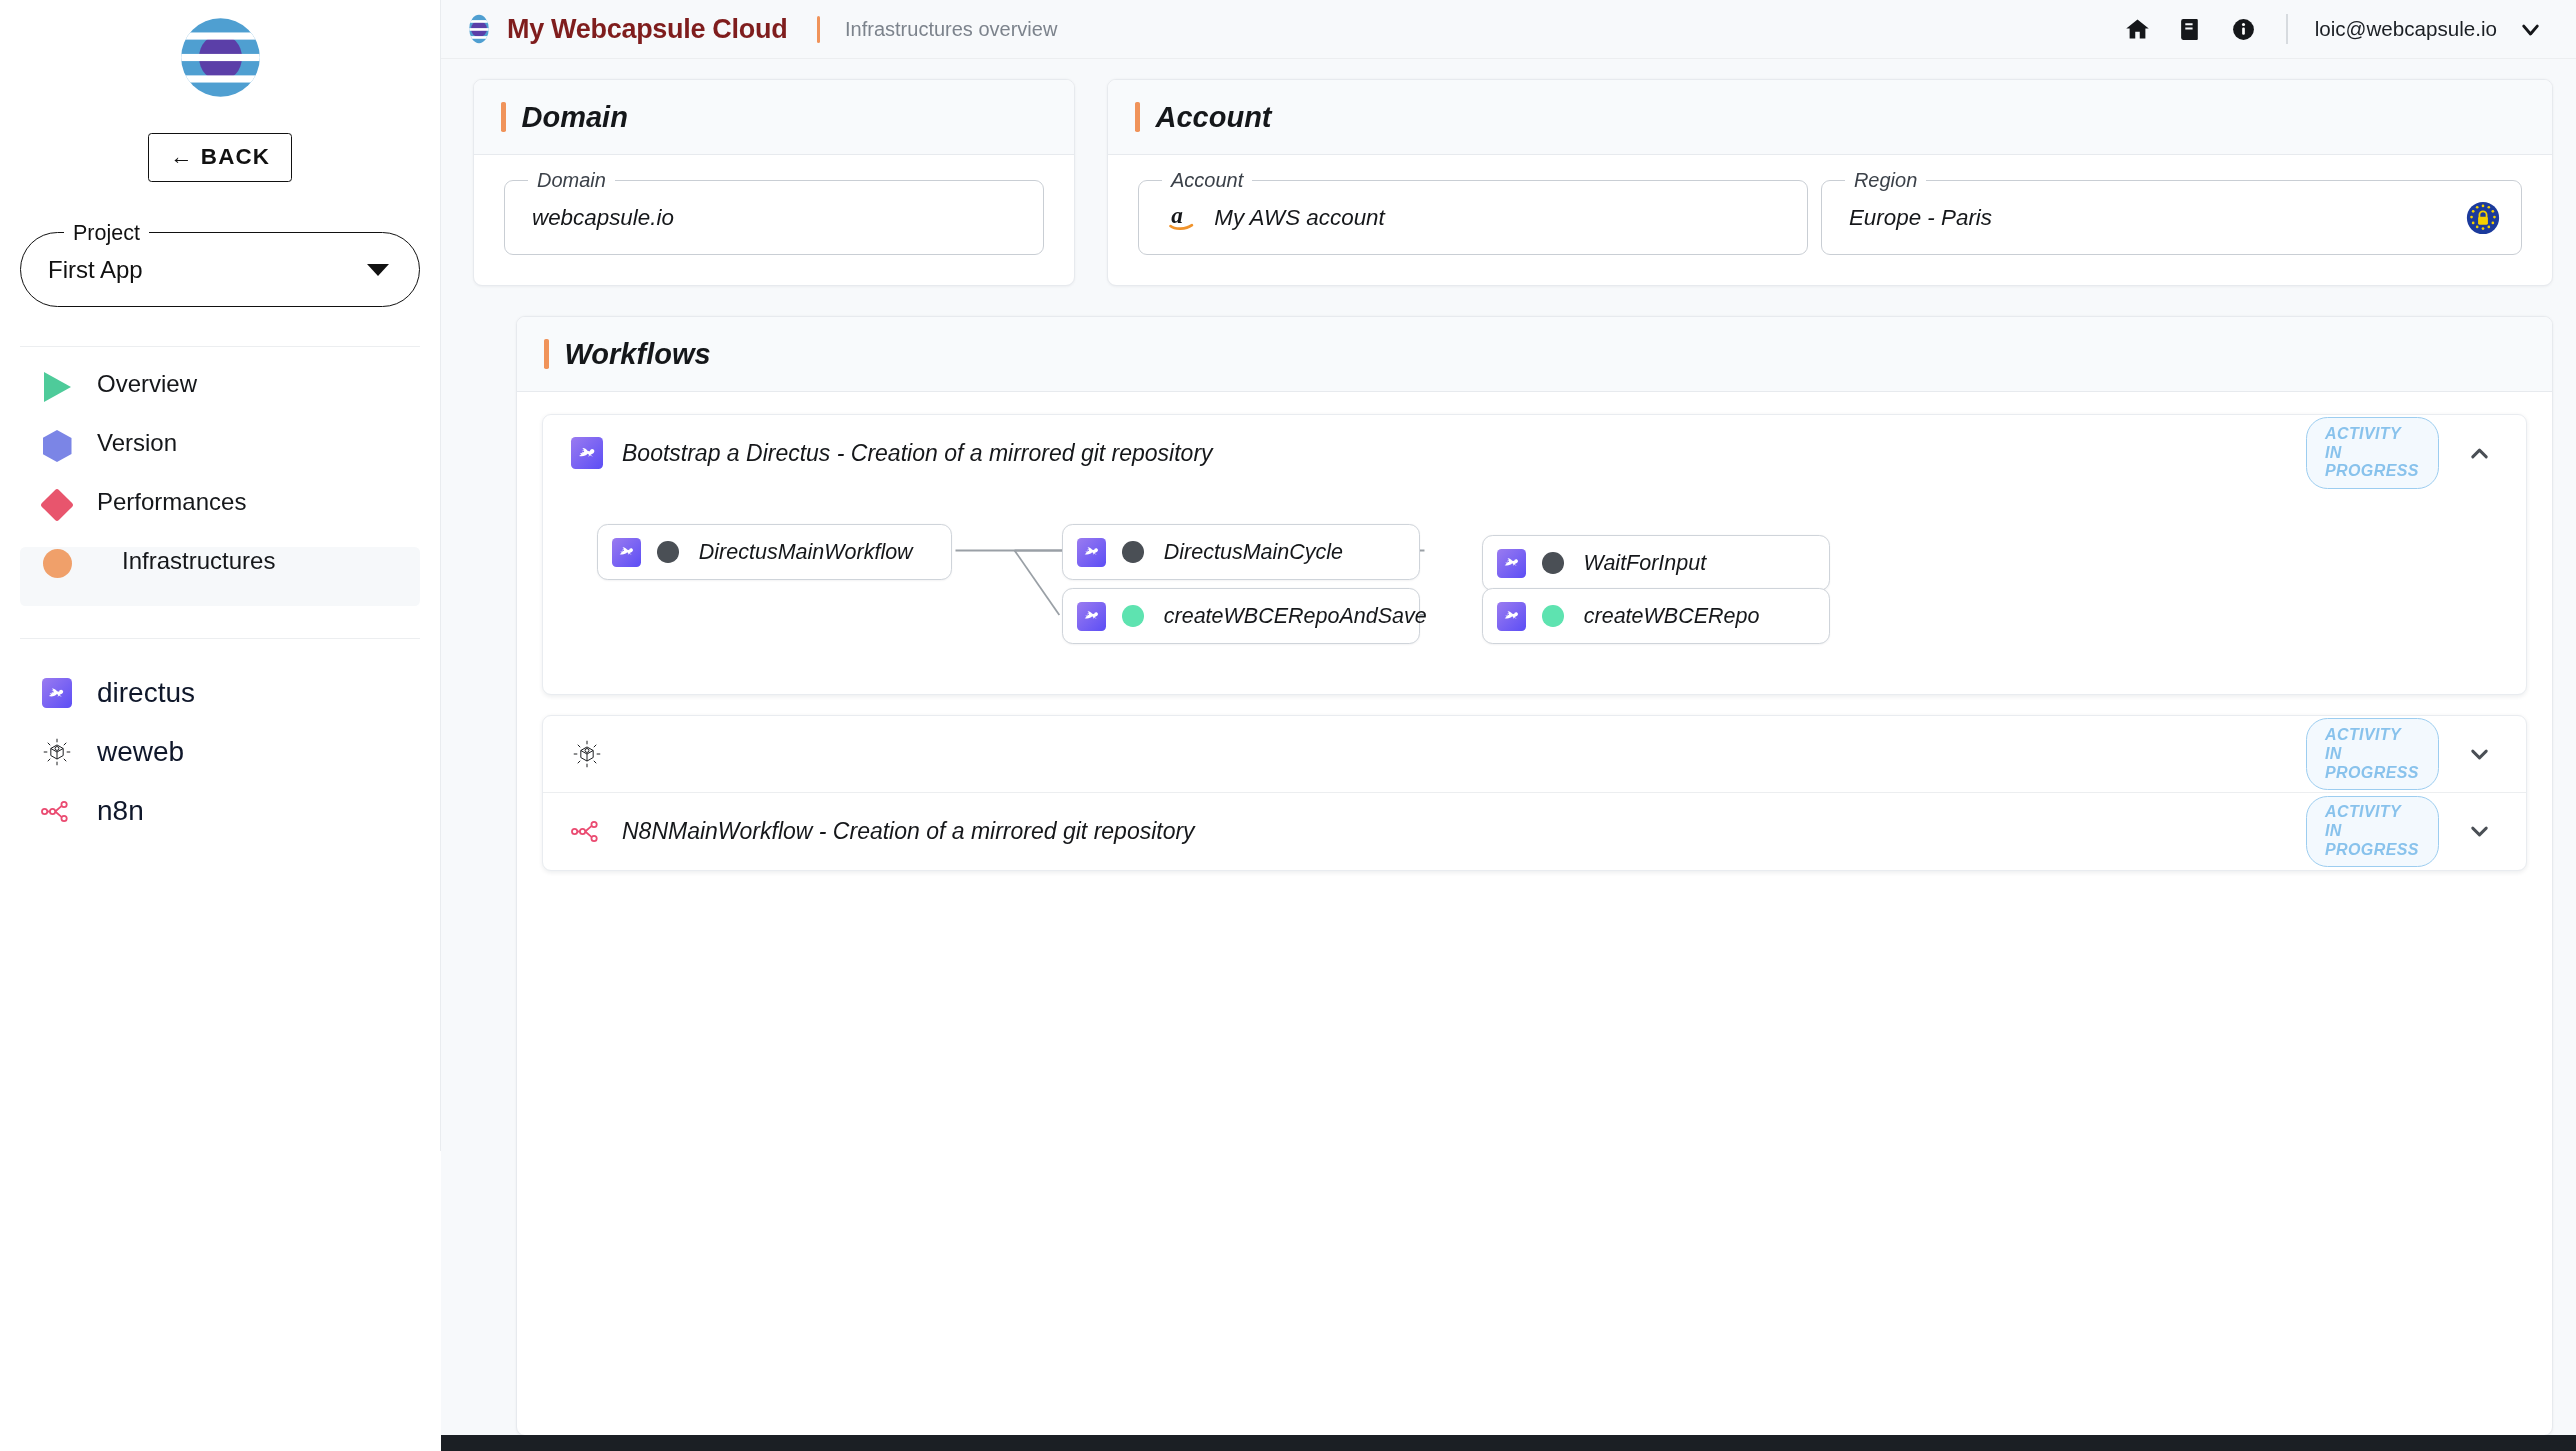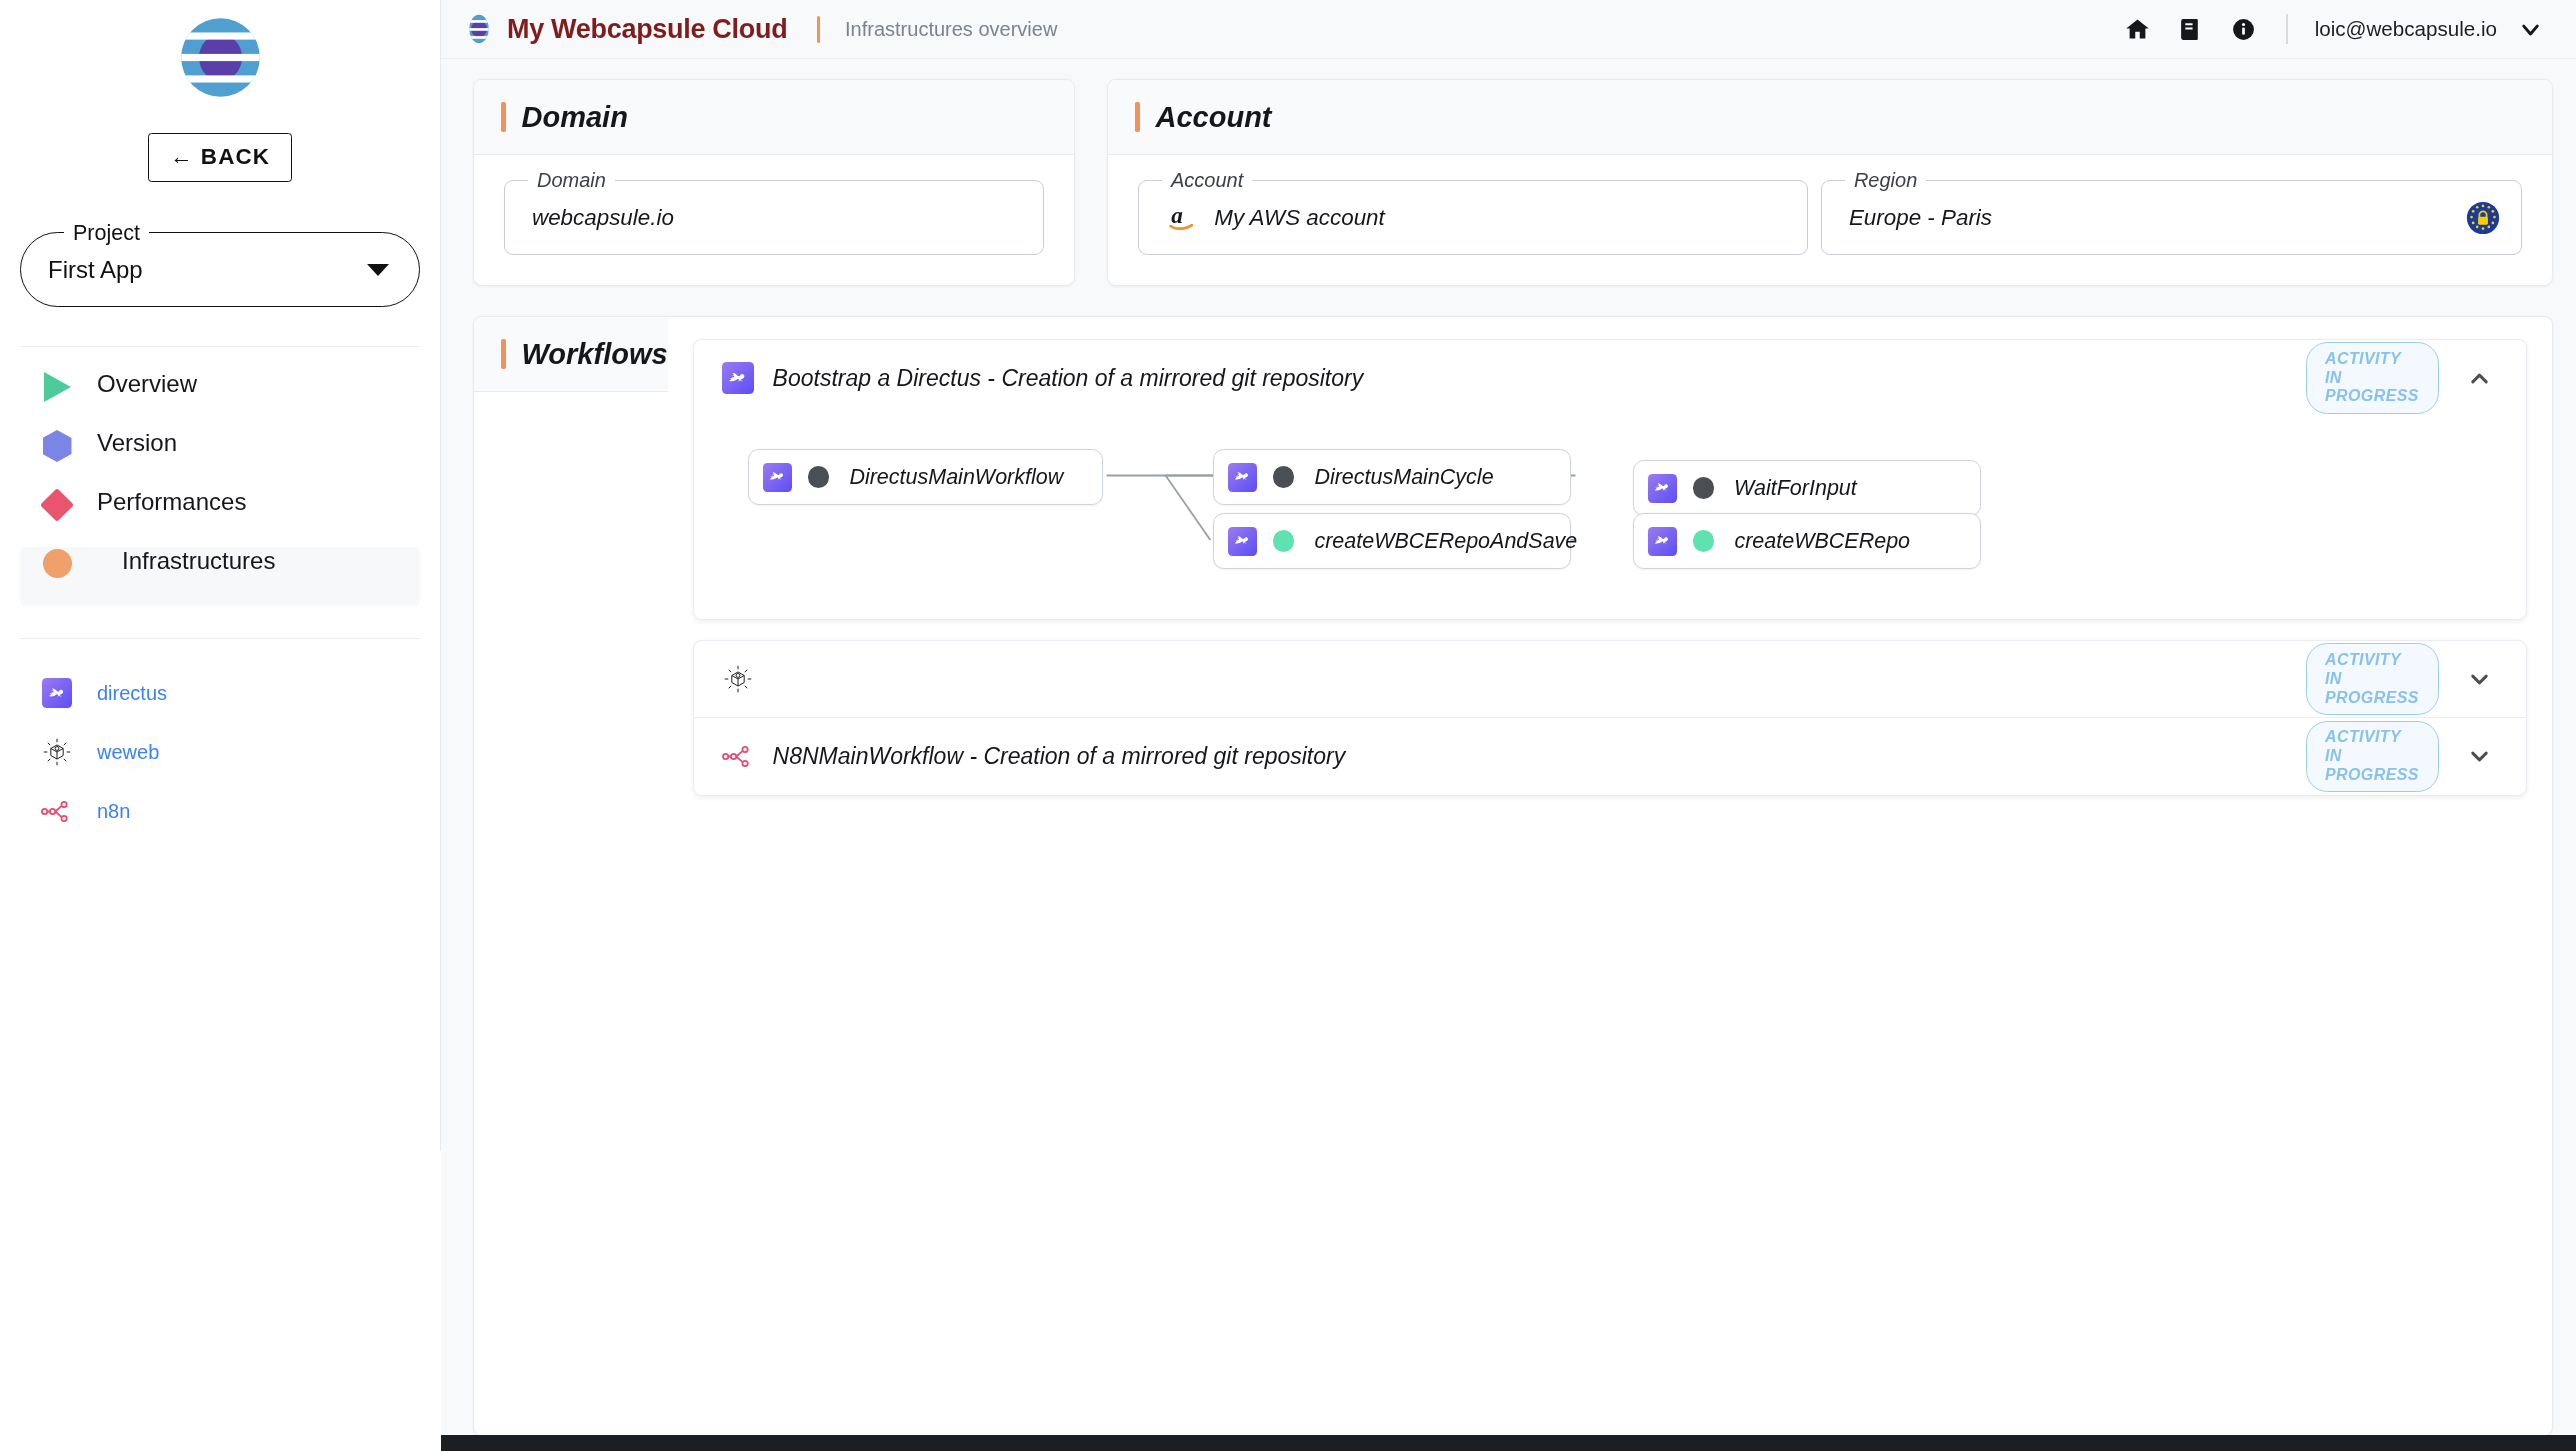--- a/index.html
+++ b/index.html
@@ -65,21 +65,21 @@
 
   .tri { width:0;height:0;border-top:15px solid transparent;border-bottom:15px solid transparent;border-right:27px solid #4ecb9a; }
   .hexa { width: 29px; height: 32px; background: #7b85e6; clip-path: polygon(50% 0%, 100% 25%, 100% 75%, 50% 100%, 0% 75%, 0% 25%); }
   .diam { width: 24px; height: 24px; background: #e8556d; transform: rotate(45deg); border-radius:2.7px; }
   .circ { width: 29px; height: 29px; background: #f0a06a; border-radius: 50%; }
   .trap { width: 29px; height: 27px; background: #fcee8f; clip-path: polygon(14% 0, 86% 0, 100% 100%, 0 100%); }
 
   .svc-divider { margin: 32px 20px 0 20px; height: 0.9px; background: #eceef0; }
   .svc-list { margin-top: 25px; }
   .svc-item { display:flex; align-items:center; gap:23px; height:59px; margin:0 20px; padding-left:20px; border-radius:5.4px; cursor:pointer; }
-  .svc-label { font-size: 20px; color: #3b82f6; }
+  .svc-label { font-size: 28px; color: #0f172a; }
   .directus-sq {
     width: 30px; height: 30px; border-radius: 4.5px;
     background: linear-gradient(135deg, #9a7bf0 0%, #5c4ef5 100%);
     display:flex; align-items:center; justify-content:center;
   }
 
   
   .main { flex: 1 1 auto; height: 1451px; display: flex; flex-direction: column; background: #f7f9fb; position: relative; }
 
   .topbar {
@@ -124,21 +124,21 @@
     font-size: 20px; color: #3b4149;
   }
   .fieldset-value { font-size: 22.4px; color: #15171a; }
 
   #domain-panel { width: 602px; flex: 0 0 602px; }
   #account-panel { flex: 1 1 auto; }
   .account-fields { display: flex; gap: 12.5px; }
   .acc-field { flex: 1 1 0; }
   .reg-field { flex: 1.05 1 0; position: relative; }
 
-  #workflows-panel { margin-top: 30px; height: 1120px; display: flex; flex-direction: row; }
+  #workflows-panel { margin-top: 30px; height: 1120px; display: flex; flex-direction: column; margin-left: 43px; }
   .wf-body { padding: 21.5px 25px 0 25px; flex: 1 1 auto; }
 
   .wf-card {
     background: #fff; border: 0.9px solid #e9ecf0; border-radius: 9px;
     box-shadow: 0 1.8px 4.5px rgba(16,24,40,.07);
   }
   .wf-card + .wf-card { margin-top: 20px; }
   .wf-row { display: flex; align-items: center; height: 77px; padding: 0 32px 0 27px; cursor: pointer; }
   .wf-icon { width: 34px; height: 34px; flex: 0 0 34px; display:flex;align-items:center;justify-content:center; margin-right: 18px; }
   .wf-title { font-size: 23px; color: #15171a; }

